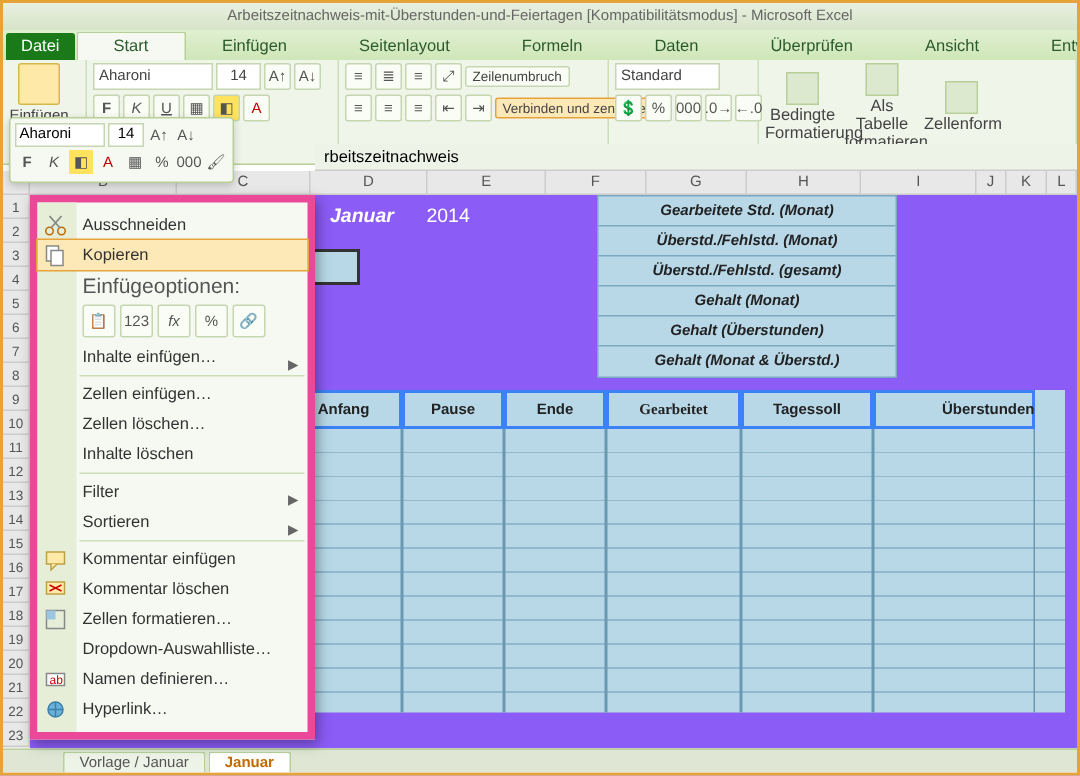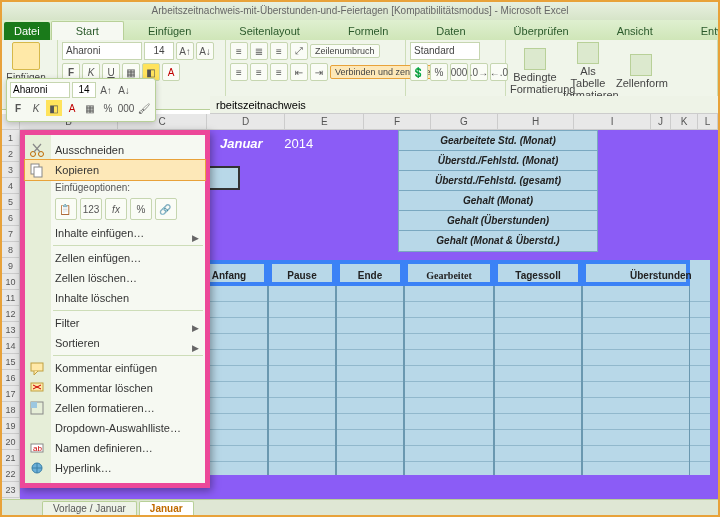--- a/index.html
+++ b/index.html
@@ -46,33 +46,33 @@
 .title-block { background:#54a070; color:#fff; font-weight:bold; font-size:13px; position:absolute; left:0; top:0; width:190px; height:36px; padding:6px 10px; }
 .month-block { position:absolute; left:190px; top:0; width:150px; height:36px; color:#fff; font-size:13px; padding:6px 10px; }
 .month-block .m { font-weight:bold; font-style:italic; margin-right:18px; }
 .summary-box { position:absolute; left:378px; top:0; width:200px; background:#b8d8e8; border:1px solid #7aa8c0; }
 .summary-box .srow { height:20px; border-bottom:1px solid #7aa8c0; font-size:10px; font-style:italic; font-weight:bold; text-align:center; line-height:20px; color:#222; }
 .summary-box .srow:last-child { border-bottom:none; }
 
 .selcell { position:absolute; left:100px; top:36px; width:120px; height:24px; background:#b8d8e8; border:2px solid #333; }
 
 .table-hdr { position:absolute; left:100px; top:130px; right:8px; height:26px; display:flex; background:#b8d8e8; }
-.th { border:4px solid #3b82f6; font-size:10px; font-weight:bold; text-align:center; line-height:24px; color:#222; }
+.th { border:2px solid #3b82f6; font-size:10px; font-weight:bold; text-align:center; line-height:24px; color:#222; }
 .table-body { position:absolute; left:100px; top:156px; right:8px; bottom:24px; background:#b8d8e8; display:flex; }
 .tb-col { border-left:1px solid #6a98b0; border-right:1px solid #6a98b0; }
 .tb-col:first-child { border-left:1px solid #6a98b0; }
 .table-body::after { content:""; position:absolute; inset:0; background:repeating-linear-gradient(to bottom, transparent 0, transparent 15px, rgba(106,152,176,.5) 15px, rgba(106,152,176,.5) 16px); }
 
 .context-menu { position:absolute; left:18px; top:128px; width:190px; background:#f6f9f2; border:5px solid #ec4899; box-shadow:2px 3px 8px rgba(0,0,0,.35); font-size:11px; z-index:10; padding:5px 0; }
 .cm-left { position:absolute; left:0; top:0; bottom:0; width:26px; background:#e6eed8; }
 .cm-item { position:relative; height:20px; line-height:20px; padding-left:30px; cursor:pointer; color:#333; }
 .cm-item:hover, .cm-item.hover { background:#fde8b8; outline:1px solid #e8a23a; }
 .cm-item .ic3 { position:absolute; left:4px; top:2px; width:16px; height:16px; }
 .cm-sep { height:1px; background:#cdddb8; margin:2px 2px 2px 28px; }
-.cm-heading { position:relative; padding:2px 2px 2px 30px; font-size:10px; color:#555; }
+.cm-heading { position:relative; padding:2px 2px 2px 30px; font-size:14px; color:#555; }
 .cm-icons { display:flex; gap:3px; padding:3px 3px 3px 30px; position:relative; }
 .cm-ibtn { width:22px; height:22px; border:1px solid #c6d6b0; background:#fafcf6; border-radius:2px; display:flex; align-items:center; justify-content:center; font-size:10px; color:#555; }
 .cm-item .arrow { position:absolute; right:6px; top:5px; font-size:9px; color:#666; }
 
 .sheet-tabs { position:absolute; left:0; right:0; bottom:0; height:16px; background:#dfe7d4; border-top:1px solid #b8d098; display:flex; align-items:center; font-size:10px; padding-left:40px; gap:2px; }
 .stab { padding:1px 10px; background:#eef3e7; border:1px solid #b8d098; border-bottom:none; border-radius:2px 2px 0 0; color:#555; }
 .stab.active { background:#fff; font-weight:bold; color:#c06a00; }
 
 svg { display:block; }
 </style>

